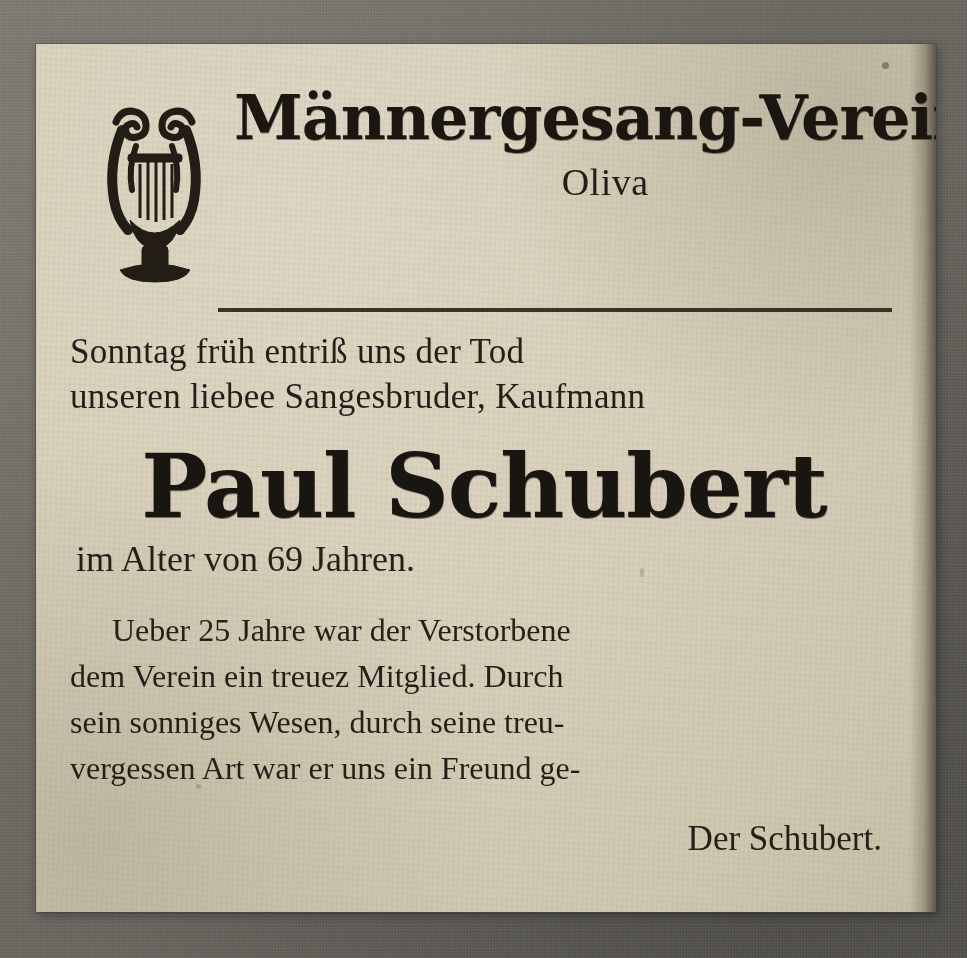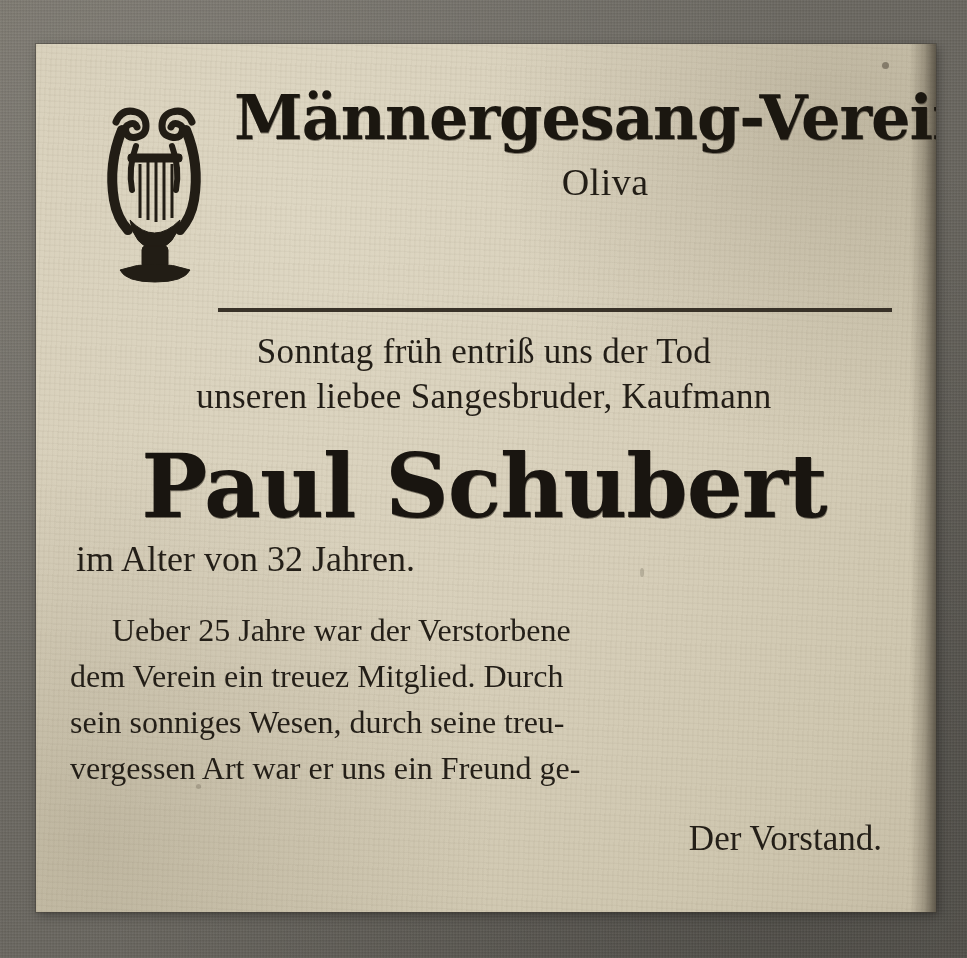--- a/index.html
+++ b/index.html
@@ -118,21 +118,21 @@
 
   .rule {
     height: 4px;
     background: #2b251c;
     margin: 14px 6px 0 148px;
     opacity: 0.92;
   }
 
   
   .lede {
-    text-align: center;
+    text-align: left;
     font-size: 35px;
     line-height: 1.28;
     margin-top: 18px;
     letter-spacing: 0.3px;
     color: #231e17;
   }
   .lede div { white-space: nowrap; }
 
   .deceased-name {
     text-align: center;
@@ -228,30 +228,30 @@
 
       <div class="rule"></div>
 
       <div class="lede">
         <div>Sonntag früh entriß uns der Tod</div>
         <div>unseren liebee Sangesbruder, Kaufmann</div>
       </div>
 
       <div class="deceased-name">Paul Schubert</div>
 
-      <div class="age-line">im Alter von 32 Jahren.</div>
+      <div class="age-line">im Alter von 69 Jahren.</div>
 
       <div class="tribute">
         <div class="indent">Ueber 25 Jahre war der Verstorbene</div>
         <div>dem Verein ein treuez Mitglied.  Durch</div>
         <div>sein sonniges Wesen, durch seine treu-</div>
         <div>vergessen Art war er uns ein Freund ge-</div>
       </div>
 
-      <div class="signature">Der Vorstand.</div>
+      <div class="signature">Der Schubert.</div>
 
     </div>
 
     <span class="speck" style="left:846px; top:18px; width:7px; height:7px;"></span>
     <span class="speck" style="left:160px; top:740px; width:5px; height:5px; opacity:0.5;"></span>
     <span class="speck" style="left:604px; top:524px; width:4px; height:9px; opacity:0.45;"></span>
   </div>
 
 </div>
 

